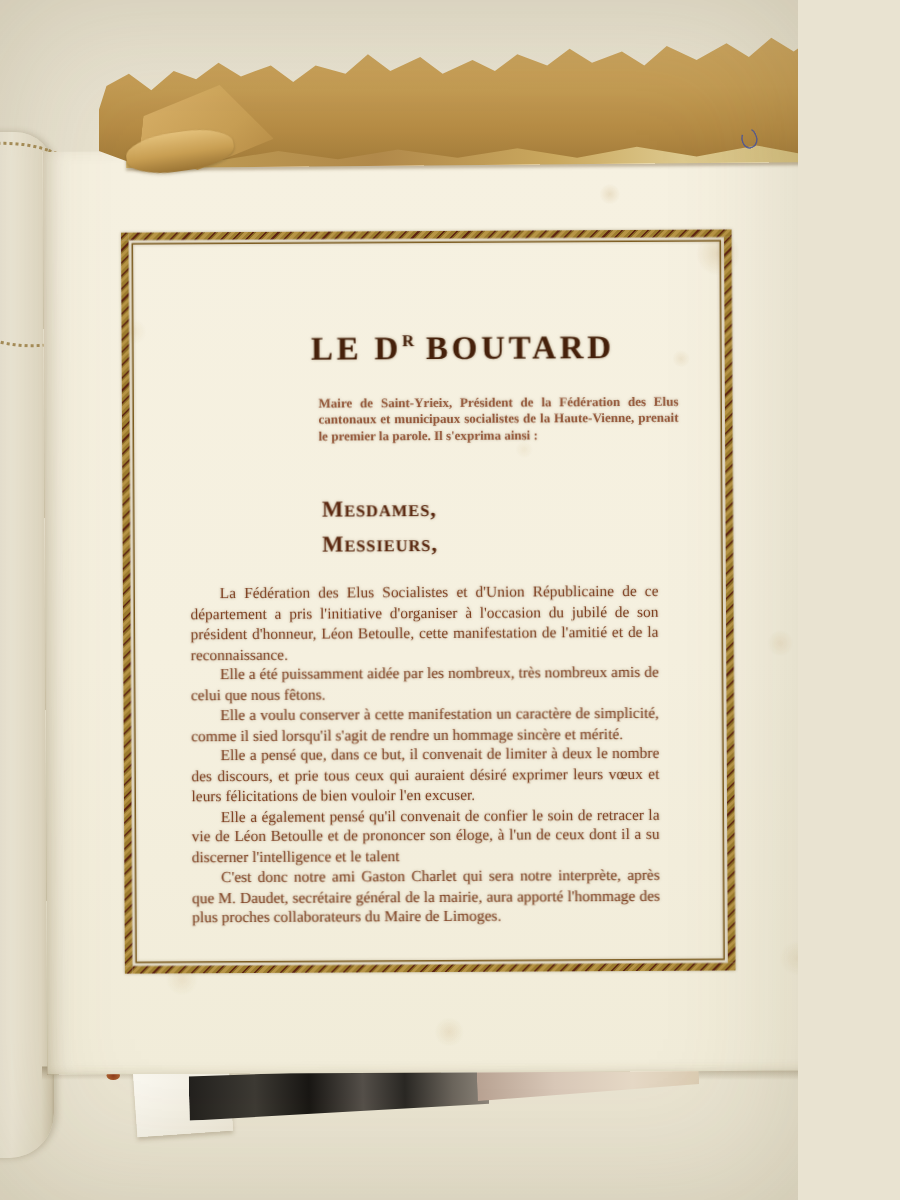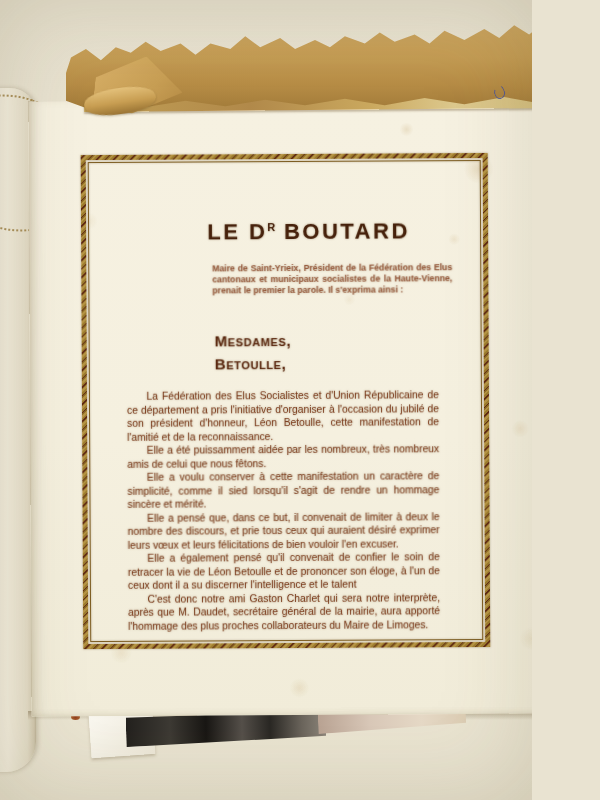--- a/index.html
+++ b/index.html
@@ -1,21 +1,21 @@
 <!DOCTYPE html>
 <html><head>
 <meta charset="utf-8">
 <style>
   html,body{margin:0;padding:0;}
   body{
     width:600px;height:800px;overflow:hidden;
     font-family:"Liberation Sans","DejaVu Sans",sans-serif;
     background:#e9e3d1;position:relative;
   }
-  .photo{position:absolute;inset:0;width:532px;height:800px;overflow:hidden;}
+  .photo{position:absolute;inset:0;width:532px;height:800px;overflow:hidden;font-family:Liberation Serif, serif;}
 
   
   .bg{position:absolute;inset:0;
     background:linear-gradient(180deg,#e7e1cf 0%,#eae4d2 40%,#ece7d5 75%,#e8e2cf 100%);}
   .vignette{position:absolute;inset:0;pointer-events:none;
     box-shadow:inset 0 0 90px rgba(90,75,40,.18);}
 
   
   .verso{position:absolute;left:-26px;top:88px;width:62px;height:684px;
     border-radius:0 26px 30px 0;
@@ -137,21 +137,21 @@
 
     <div class="frame">
       <div class="frame-inner"></div>
 
       <h1 class="page-title"><span>LE D</span><sup>R</sup><span> BOUTARD</span></h1>
 
       <p class="speech-intro">Maire de Saint-Yrieix, Président de la Fédération des Elus cantonaux et municipaux socialistes de la Haute-Vienne, prenait le premier la parole. Il s'exprima ainsi :</p>
 
       <div class="salutation">
         <div>Mesdames,</div>
-        <div>Betoulle,</div>
+        <div>Messieurs,</div>
       </div>
 
       <div class="speech-body">
         <p>La Fédération des Elus Socialistes et d'Union Républicaine de ce département a pris l'initiative d'organiser à l'occasion du jubilé de son président d'honneur, Léon Betoulle, cette manifestation de l'amitié et de la reconnaissance.</p>
         <p>Elle a été puissamment aidée par les nombreux, très nombreux amis de celui que nous fêtons.</p>
         <p>Elle a voulu conserver à cette manifestation un caractère de simplicité, comme il sied lorsqu'il s'agit de rendre un hommage sincère et mérité.</p>
         <p>Elle a pensé que, dans ce but, il convenait de limiter à deux le nombre des discours, et prie tous ceux qui auraient désiré exprimer leurs vœux et leurs félicitations de bien vouloir l'en excuser.</p>
         <p>Elle a également pensé qu'il convenait de confier le soin de retracer la vie de Léon Betoulle et de prononcer son éloge, à l'un de ceux dont il a su discerner l'intelligence et le talent</p>
         <p>C'est donc notre ami Gaston Charlet qui sera notre interprète, après que M. Daudet, secrétaire général de la mairie, aura apporté l'hommage des plus proches collaborateurs du Maire de Limoges.</p>
       </div>

